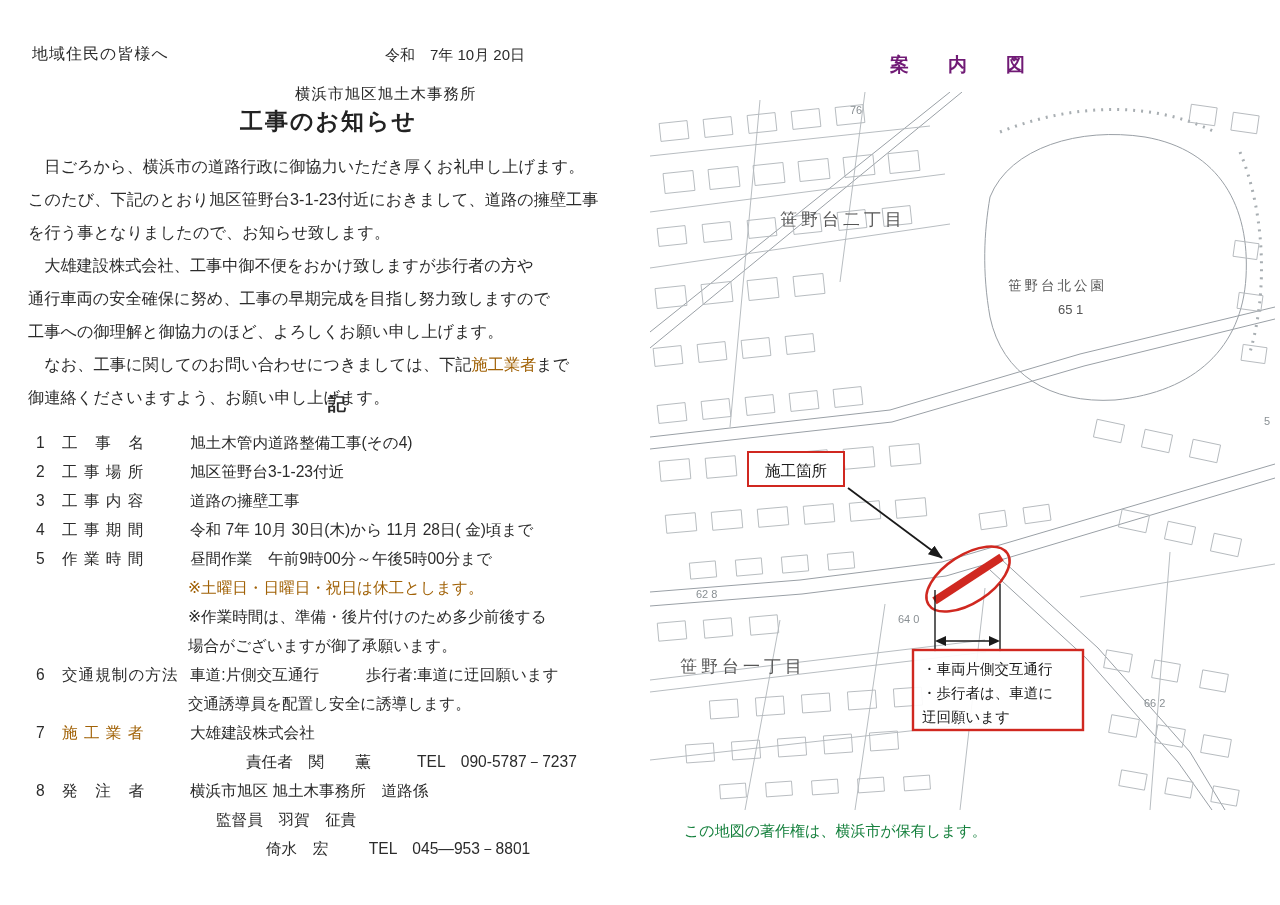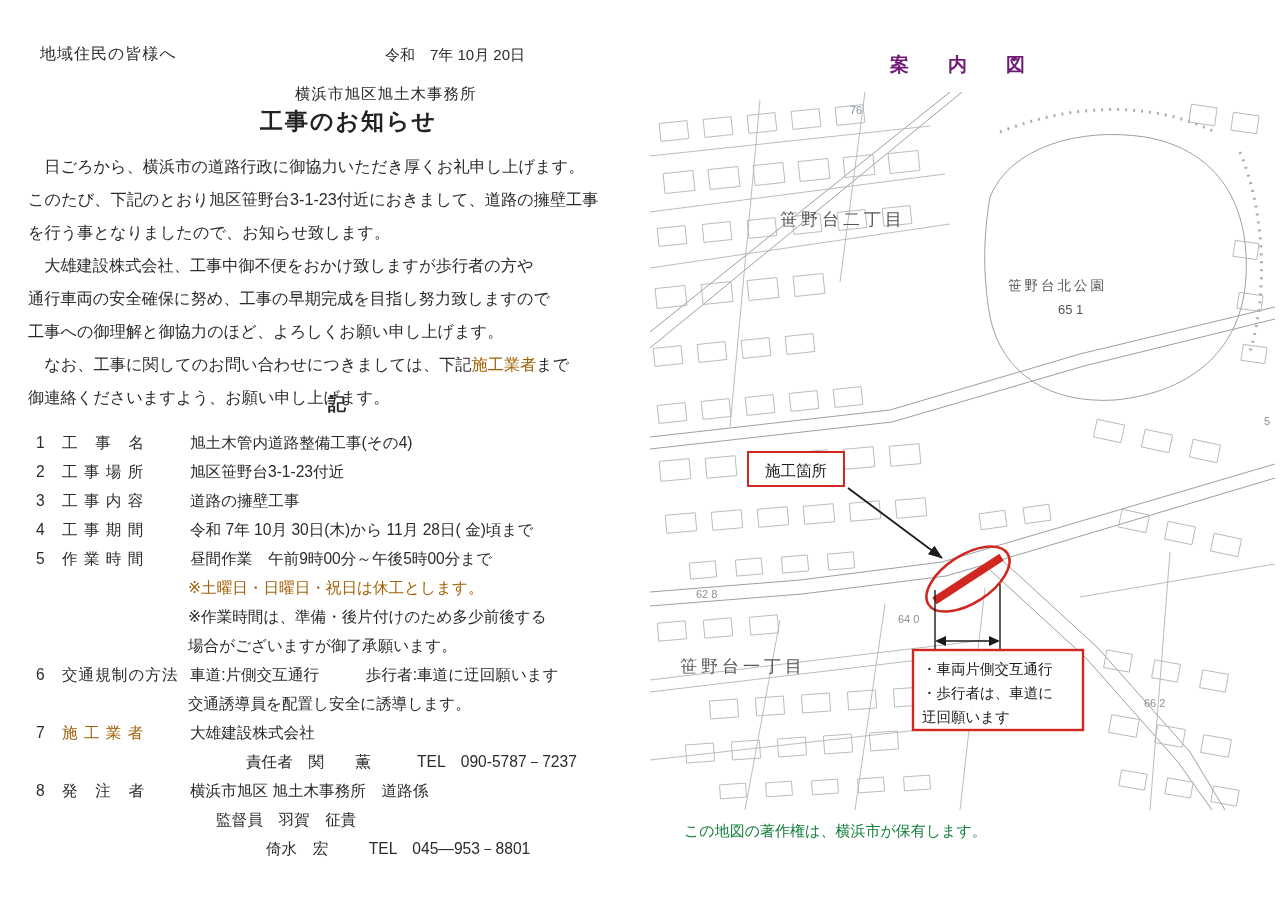--- a/index.html
+++ b/index.html
@@ -5,24 +5,24 @@
   html,body{margin:0;padding:0;}
   body{
     width:1280px;height:905px;background:#ffffff;overflow:hidden;
     font-family:"Liberation Sans","DejaVu Sans",sans-serif;
     color:#2b2b2b;position:relative;
   }
   .sheet{position:absolute;inset:0;background:#ffffff;}
 
   
   .notice{position:absolute;left:28px;top:40px;width:618px;}
-  .salutation{position:absolute;left:12px;top:4px;font-size:16px;letter-spacing:1px;}
+  .salutation{position:absolute;left:4px;top:4px;font-size:16px;letter-spacing:1px;}
   .date{position:absolute;left:357px;top:6px;font-size:15px;}
   .issuer{position:absolute;left:267px;top:44px;font-size:15.5px;letter-spacing:1px;}
-  .doc-title{position:absolute;left:232px;top:66px;font-size:23px;font-weight:bold;letter-spacing:2px;color:#222;}
+  .doc-title{position:absolute;left:212px;top:66px;font-size:23px;font-weight:bold;letter-spacing:2px;color:#222;}
   .body-block{position:absolute;left:0;top:110px;width:618px;font-size:16.2px;line-height:33px;}
   .red-text{color:#a16207;}
   .section-mark{position:absolute;left:0;top:352px;width:618px;text-align:center;font-size:18px;font-weight:bold;}
   .items{position:absolute;left:0;top:388px;width:618px;font-size:15.6px;}
   .row{display:flex;height:29px;line-height:29px;white-space:nowrap;}
   .row .no{width:26px;padding-left:8px;flex:none;}
   .row .lbl{width:128px;flex:none;letter-spacing:1px;}
   .row .val{flex:1;}
   .row.sub{padding-left:160px;display:block;}
   .tel{margin-left:42px;}

